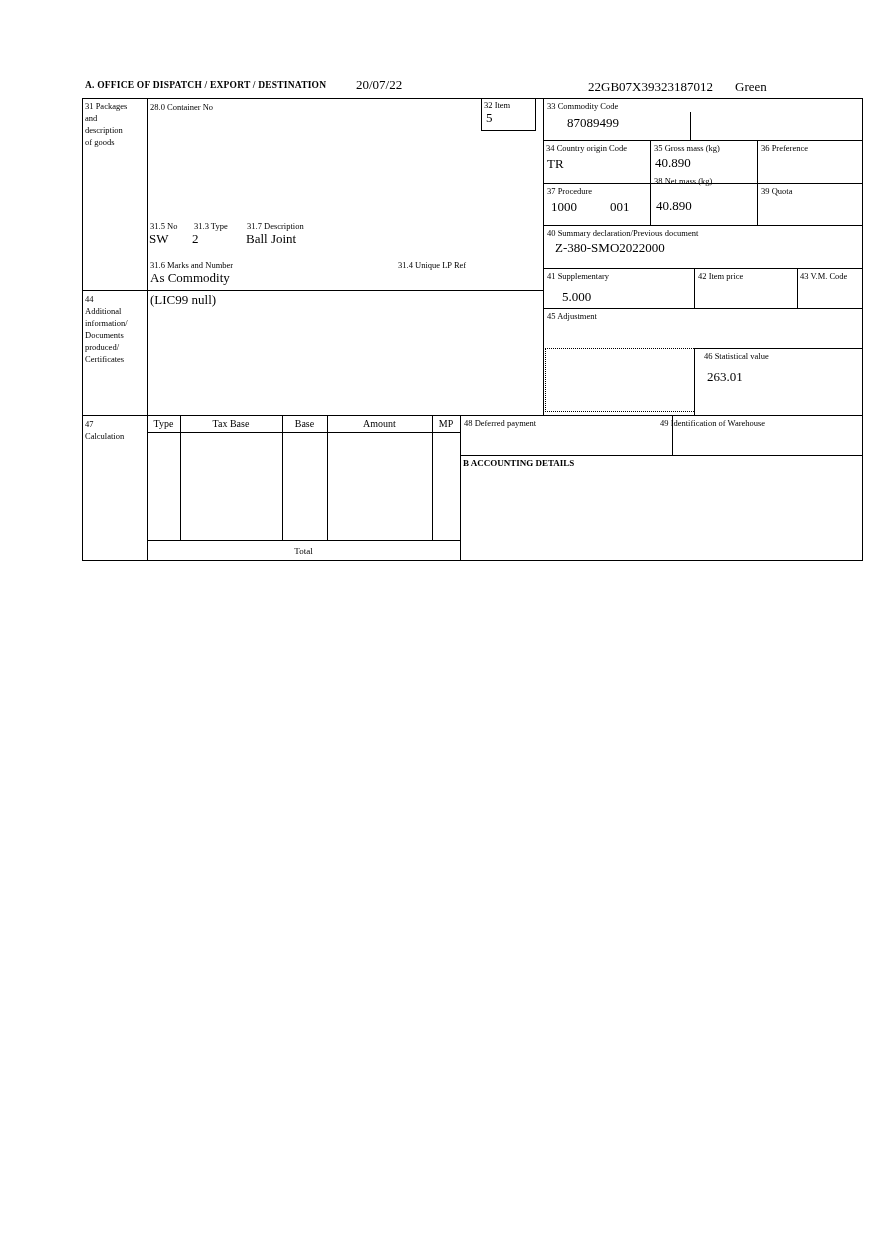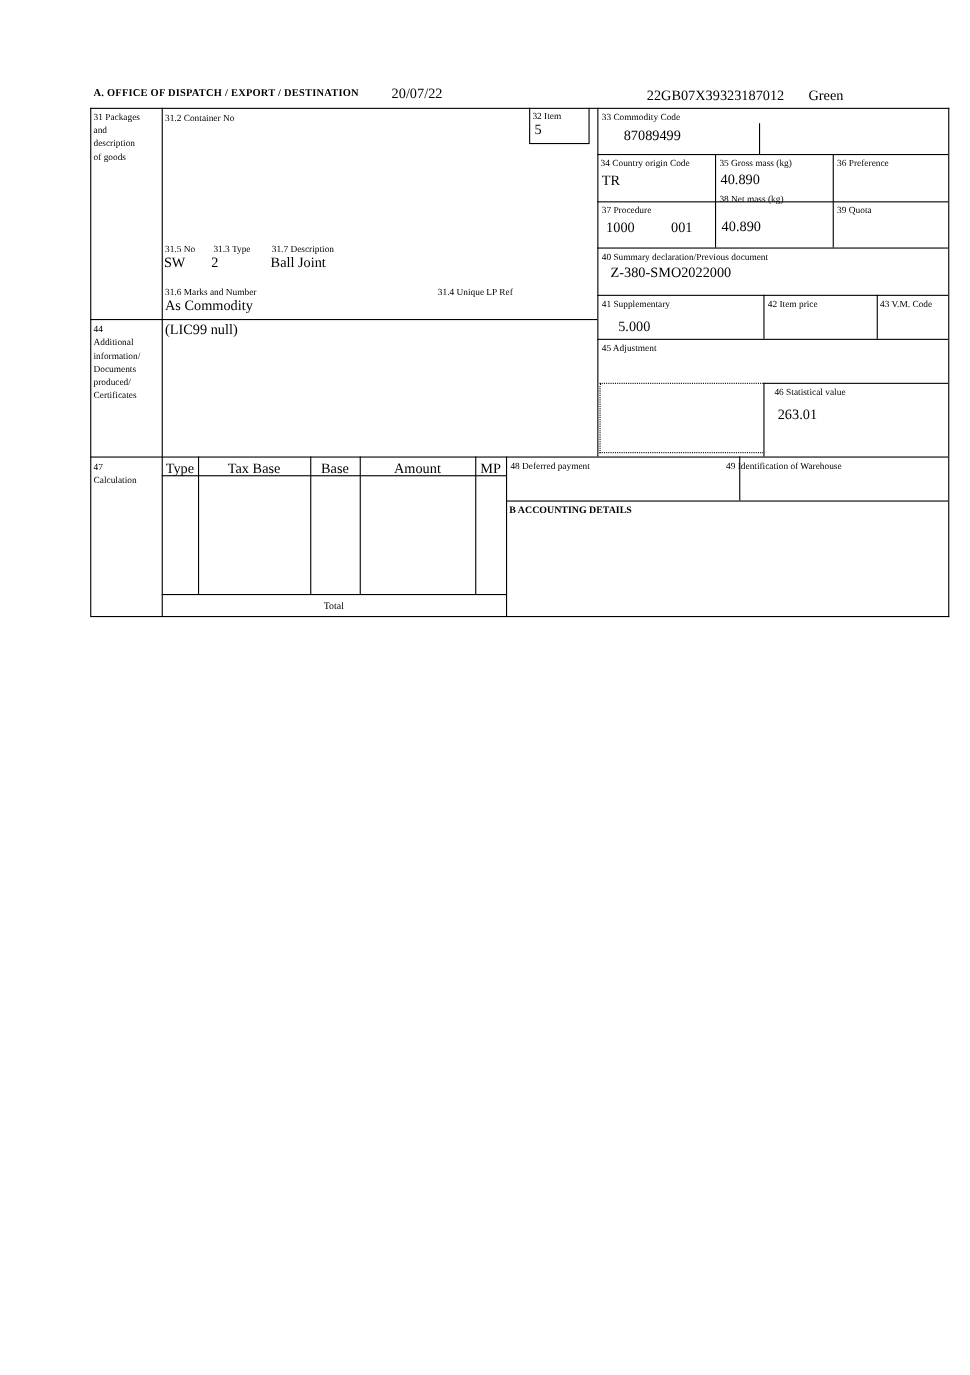--- a/index.html
+++ b/index.html
@@ -10,21 +10,21 @@
   }
   .hl { position:absolute; height:1px; background:#000; }
   .vl { position:absolute; width:1px; background:#000; }
   .lbl { position:absolute; font-size:8.5px; line-height:10px; white-space:nowrap; }
   .lbl.ml { white-space:pre-line; line-height:12px; }
   .val { position:absolute; font-size:13px; line-height:15px; white-space:nowrap; }
   .bold { font-weight:bold;text-align:center; }
   .hdr-a { position:absolute; font-size:9.5px; font-weight:bold; letter-spacing:0.2px; white-space:nowrap; }
   .hdr-v { position:absolute; font-size:13px; white-space:nowrap; }
   .dotted-box { position:absolute; border-top:1px dotted #000; border-left:1px dotted #000; border-bottom:1px dotted #000; }
-  .col-hdr { position:absolute; font-size:13px; text-align:center; }
+  .col-hdr { position:absolute; font-size:10px; text-align:center; }
 </style>
 </head>
 <body>
 
 <div id="page">
 
   <div class="hdr-a" style="left:85px;top:80px">A.  OFFICE OF DISPATCH / EXPORT / DESTINATION</div>
   <div class="hdr-v" style="left:356px;top:77px">20/07/22</div>
   <div class="hdr-v" style="left:588px;top:79px">22GB07X39323187012</div>
   <div class="hdr-v" style="left:735px;top:79px">Green</div>
@@ -77,21 +77,21 @@
 of goods</div>
   <div class="lbl ml" style="left:85px;top:293px;width:60px">44
 Additional
 information/
 Documents
 produced/
 Certificates</div>
   <div class="lbl ml" style="left:85px;top:418px;width:60px">47
 Calculation</div>
 
-  <div class="lbl" style="left:150px;top:102px">31.2 Container No</div>
+  <div class="lbl" style="left:150px;top:102px">28.0 Container No</div>
 
   <div class="lbl" style="left:150px;top:221px">31.5 No</div>
   <div class="lbl" style="left:194px;top:221px">31.3 Type</div>
   <div class="lbl" style="left:247px;top:221px">31.7 Description</div>
   <div class="val" style="left:149px;top:231px">SW</div>
   <div class="val" style="left:192px;top:231px">2</div>
   <div class="val" style="left:246px;top:231px">Ball Joint</div>
 
   <div class="lbl" style="left:150px;top:260px">31.6 Marks and Number</div>
   <div class="lbl" style="left:398px;top:260px">31.4 Unique LP Ref</div>

